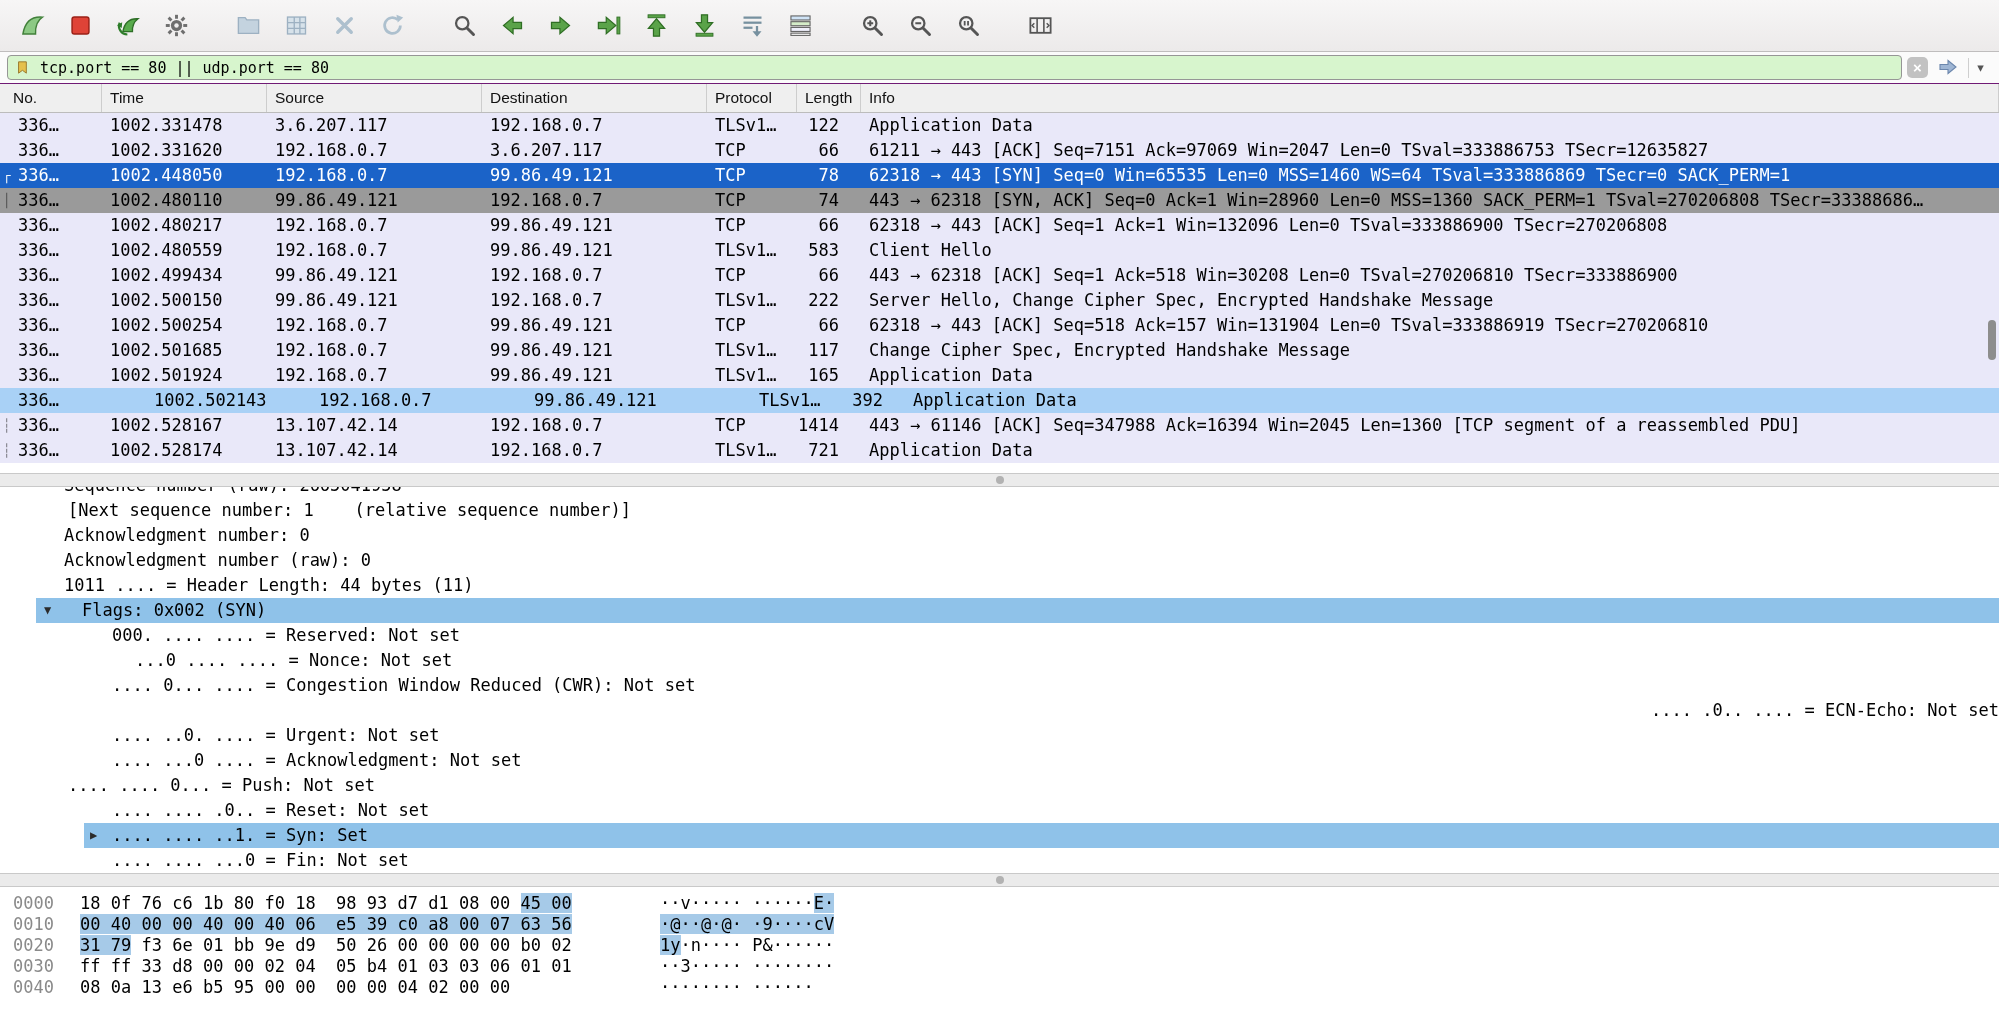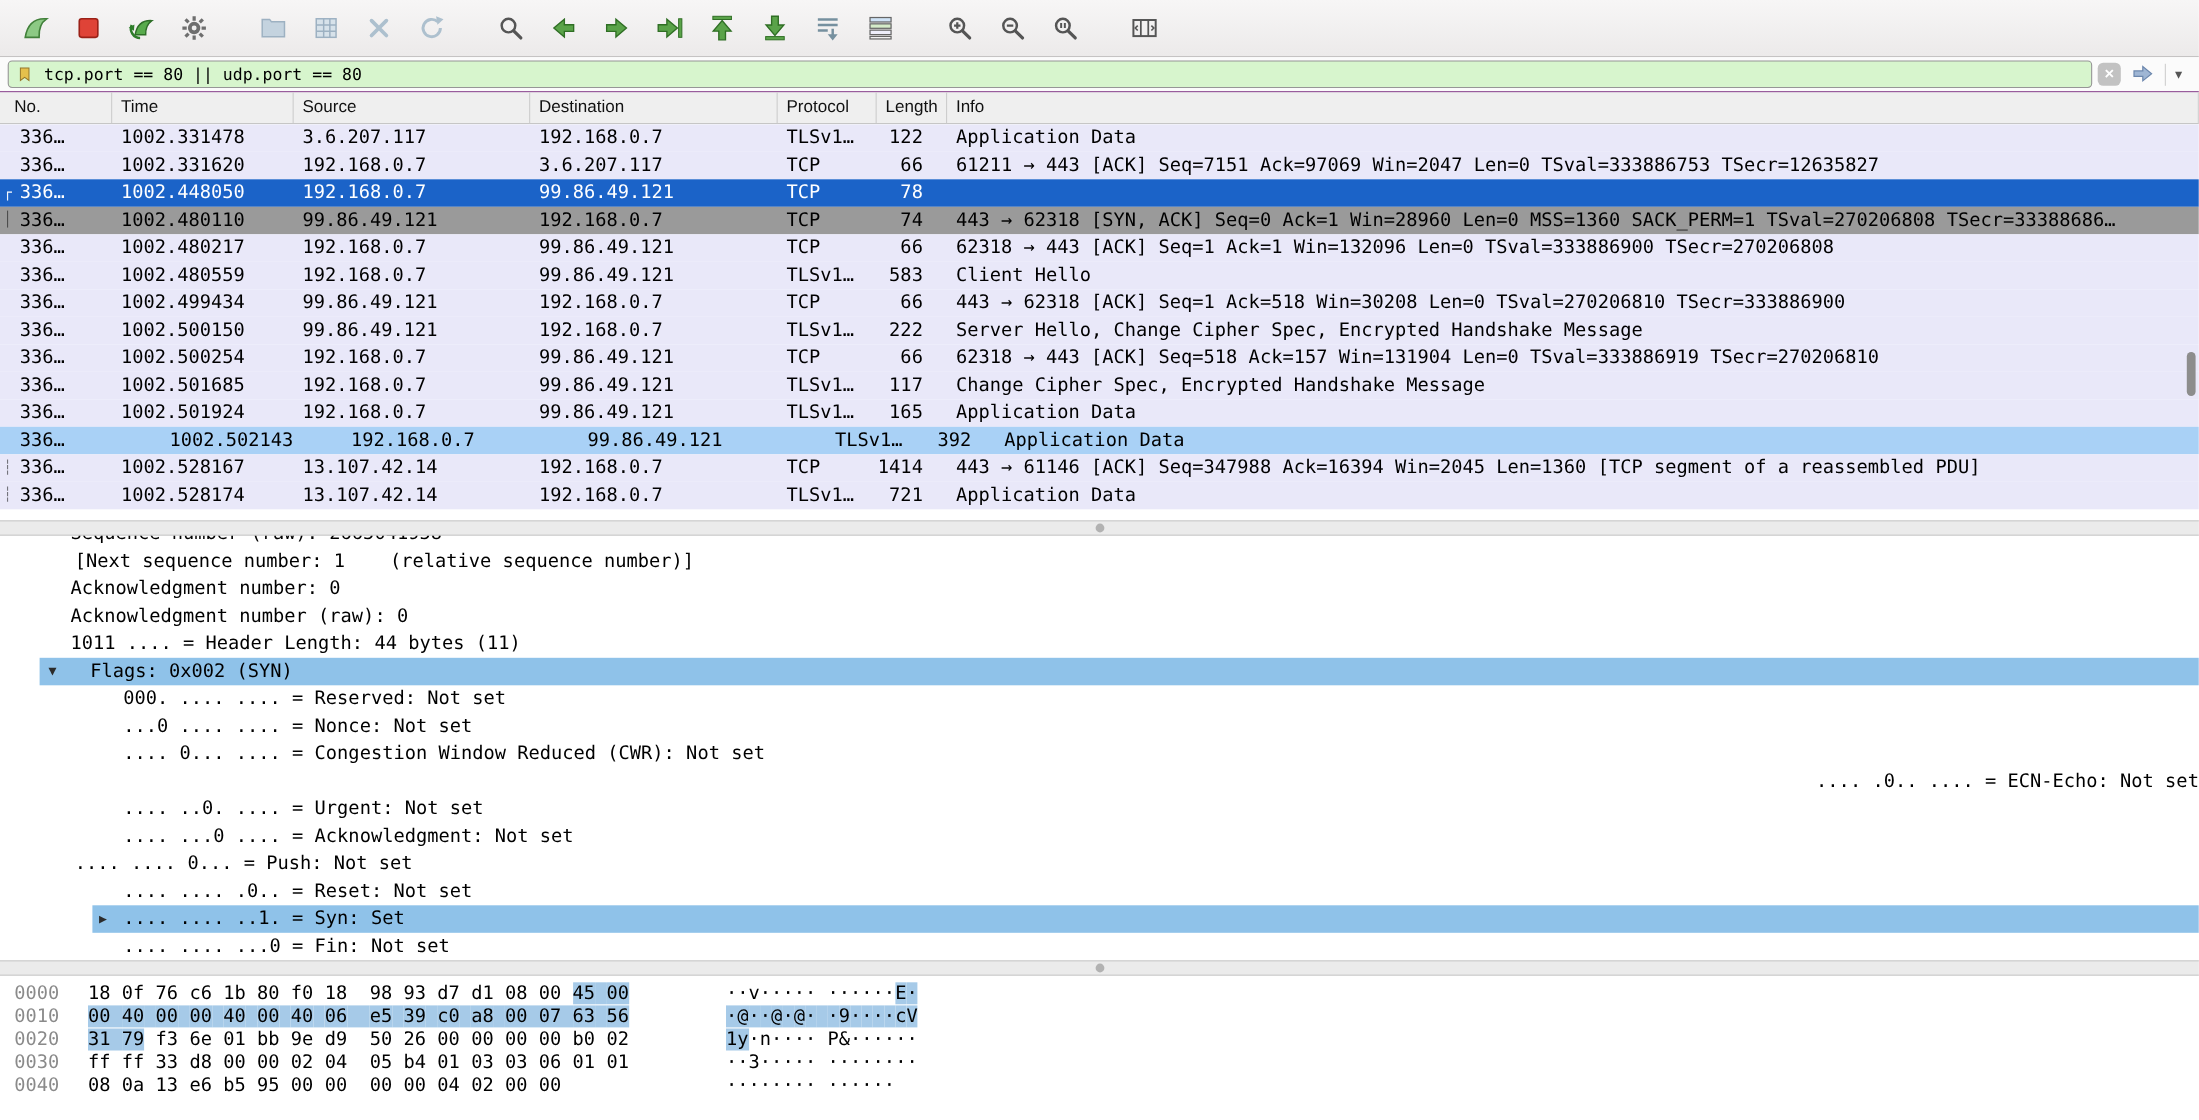--- a/index.html
+++ b/index.html
@@ -274,20 +274,21 @@
       <div class="pcell c5" style="width: 64px;">66</div>
       <div class="pcell c6" style="flex: 1 1 0%;">61211 → 443 [ACK] Seq=7151 Ack=97069 Win=2047 Len=0 TSval=333886753 TSecr=12635827</div>
     </div>
     <div class="prow t-selected">
       <div class="pcell c0" style="width: 102px;"><span class="mark">┌</span><span>336…</span></div>
       <div class="pcell c1" style="width: 165px;">1002.448050</div>
       <div class="pcell c2" style="width: 215px;">192.168.0.7</div>
       <div class="pcell c3" style="width: 225px;">99.86.49.121</div>
       <div class="pcell c4" style="width: 90px;">TCP</div>
       <div class="pcell c5" style="width: 64px;">78</div>
+      <div class="pcell c6" style="flex: 1 1 0%;">62318 → 443 [SYN] Seq=0 Win=65535 Len=0 MSS=1460 WS=64 TSval=333886869 TSecr=0 SACK_PERM=1</div>
     </div>
     <div class="prow t-gray">
       <div class="pcell c0" style="width: 102px;"><span class="mark">│</span><span>336…</span></div>
       <div class="pcell c1" style="width: 165px;">1002.480110</div>
       <div class="pcell c2" style="width: 215px;">99.86.49.121</div>
       <div class="pcell c3" style="width: 225px;">192.168.0.7</div>
       <div class="pcell c4" style="width: 90px;">TCP</div>
       <div class="pcell c5" style="width: 64px;">74</div>
       <div class="pcell c6" style="flex: 1 1 0%;">443 → 62318 [SYN, ACK] Seq=0 Ack=1 Win=28960 Len=0 MSS=1360 SACK_PERM=1 TSval=270206808 TSecr=33388686…</div>
     </div>
@@ -388,21 +389,21 @@
 <div class="splitter"></div>
 
 <div class="detail" id="detail-pane">
     <div class="dline clipped"><span class="dtext" style="padding-left: 64px;">Sequence number (raw): 2665041958</span></div>
     <div class="dline"><span class="dtext" style="padding-left: 68px;">[Next sequence number: 1    (relative sequence number)]</span></div>
     <div class="dline"><span class="dtext" style="padding-left: 64px;">Acknowledgment number: 0</span></div>
     <div class="dline"><span class="dtext" style="padding-left: 64px;">Acknowledgment number (raw): 0</span></div>
     <div class="dline"><span class="dtext" style="padding-left: 64px;">1011 .... = Header Length: 44 bytes (11)</span></div>
     <div class="dline"><div class="dhl" style="left: 36px;"></div><span class="darrow" style="left: 44px;">▼</span><span class="dtext" style="padding-left: 82px;">Flags: 0x002 (SYN)</span></div>
     <div class="dline"><span class="dtext" style="padding-left: 112px;">000. .... .... = Reserved: Not set</span></div>
-    <div class="dline"><span class="dtext" style="padding-left: 112px;">...0 .... .... = Nonce: Not set</span></div>
+    <div class="dline"><span class="dtext" style="padding-left: 112px; margin-left: 23px;">...0 .... .... = Nonce: Not set</span></div>
     <div class="dline"><span class="dtext" style="padding-left: 112px;">.... 0... .... = Congestion Window Reduced (CWR): Not set</span></div>
     <div class="dline"><span class="dtext" style="padding-left: 68px; text-align: right;">.... .0.. .... = ECN-Echo: Not set</span></div>
     <div class="dline"><span class="dtext" style="padding-left: 112px;">.... ..0. .... = Urgent: Not set</span></div>
     <div class="dline"><span class="dtext" style="padding-left: 112px;">.... ...0 .... = Acknowledgment: Not set</span></div>
     <div class="dline"><span class="dtext" style="padding-left: 68px;">.... .... 0... = Push: Not set</span></div>
     <div class="dline"><span class="dtext" style="padding-left: 112px;">.... .... .0.. = Reset: Not set</span></div>
     <div class="dline"><div class="dhl" style="left: 84px;"></div><span class="darrow" style="left: 90px;">▶</span><span class="dtext" style="padding-left: 112px;">.... .... ..1. = Syn: Set</span></div>
     <div class="dline"><span class="dtext" style="padding-left: 112px; border-radius: 11px;">.... .... ...0 = Fin: Not set</span></div>
   </div>
 

